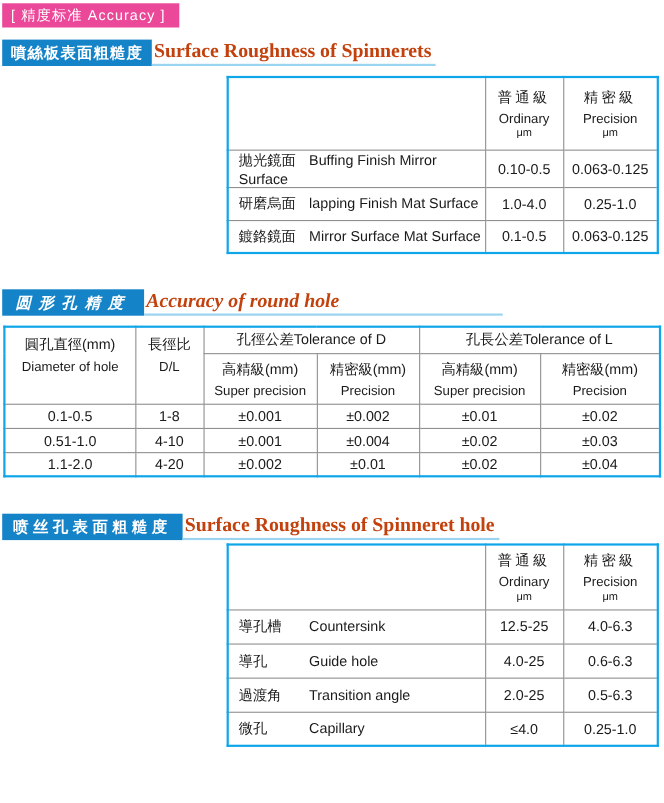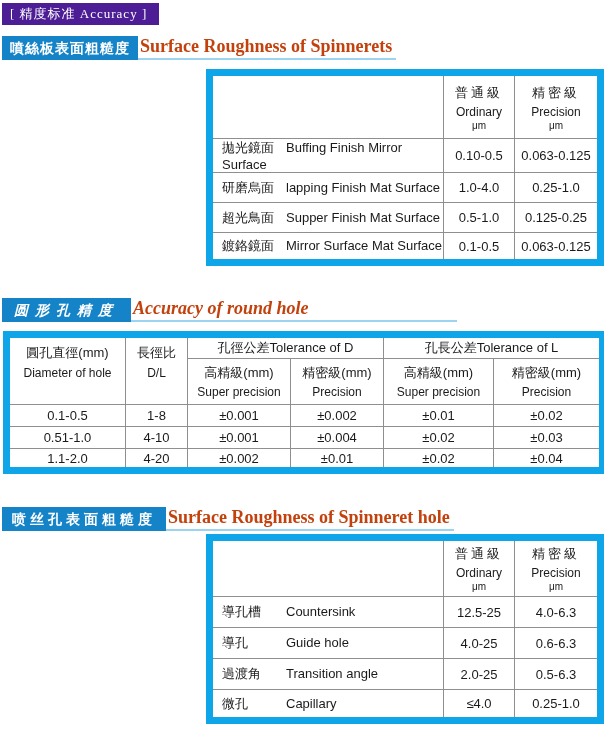--- a/index.html
+++ b/index.html
@@ -5,22 +5,22 @@
   * { box-sizing: border-box; }
   html,body { margin:0; padding:0; }
   body {
     width:604px; height:730px; background:#ffffff; overflow:hidden;
     font-family:"Liberation Sans","DejaVu Sans",sans-serif; color:#1a1a1a;
     position:relative;
   }
   
   .banner {
     display:inline-block; margin:3px 0 0 2px;
-    background:#4c1d95; color:#ffffff;
-    font-family:Liberation Serif, serif;
+    background:#ec4899; color:#ffffff;
+    font-family:Liberation Sans, sans-serif;
     font-size:13px; line-height:16px; padding:3px 12px 3px 8px; letter-spacing:1px;
   }
   
   .sec-header { display:flex; align-items:flex-end; margin-left:2px; }
   .badge {
     background:#1483c7; color:#ffffff; font-weight:bold; font-size:14px;
     line-height:18px; padding:3px 8px; white-space:nowrap;text-align:right;
   }
   .ls1 { letter-spacing:1px; }
   .ls2 { letter-spacing:7px; padding:3px 12px; }
@@ -30,21 +30,21 @@
     font-size:18px; line-height:20px; color:#c2410c; margin-left:0;
     border-bottom:2px solid #9ad4f0; padding:0 4px 2px 2px; white-space:nowrap;
   }
   .pad-underline { padding-right:148px; }
   .mt-s1 { margin-top:11px; }
   .mt-s2 { margin-top:32px;font-style:italic; }
   .mt-s3 { margin-top:33px; }
   
   table { border-collapse:collapse; table-layout:fixed; }
   th, td { border:1px solid #8f8f8f; font-weight:normal; text-align:center; font-size:13px; padding:0; }
-  table { border:7px solid #0ea5e9; }
+  table { border:2px solid #0ea5e9; }
   
   .t-small { width:391px; margin-left:206px; }
   .t1 { margin-top:9px; }
   .t3 { margin-top:3px; }
   .t1 thead th { height:66px; }
   .t3 thead th { height:59px; }
   .t1 tbody tr { height:30px; }
   .t3 tbody tr { height:31px; }
   .t-small td.lbl { text-align:left; padding-left:9px; }
   .zh-lbl { display:inline-block; width:64px; }
@@ -100,25 +100,20 @@
     <tbody>
       <tr>
         <td class="lbl"><span class="zh-lbl">拋光鏡面</span><span>Buffing Finish Mirror Surface</span></td>
         <td>0.10-0.5</td>
         <td>0.063-0.125</td>
       </tr>
       <tr>
         <td class="lbl"><span class="zh-lbl">研磨烏面</span><span>lapping Finish Mat Surface</span></td>
         <td>1.0-4.0</td>
         <td>0.25-1.0</td>
-      </tr>
-      <tr>
-        <td class="lbl"><span class="zh-lbl">超光鳥面</span><span>Supper Finish Mat Surface</span></td>
-        <td>0.5-1.0</td>
-        <td>0.125-0.25</td>
       </tr>
       <tr>
         <td class="lbl"><span class="zh-lbl">鍍鉻鏡面</span><span>Mirror Surface Mat Surface</span></td>
         <td>0.1-0.5</td>
         <td>0.063-0.125</td>
       </tr>
     </tbody>
   </table>
 
   

